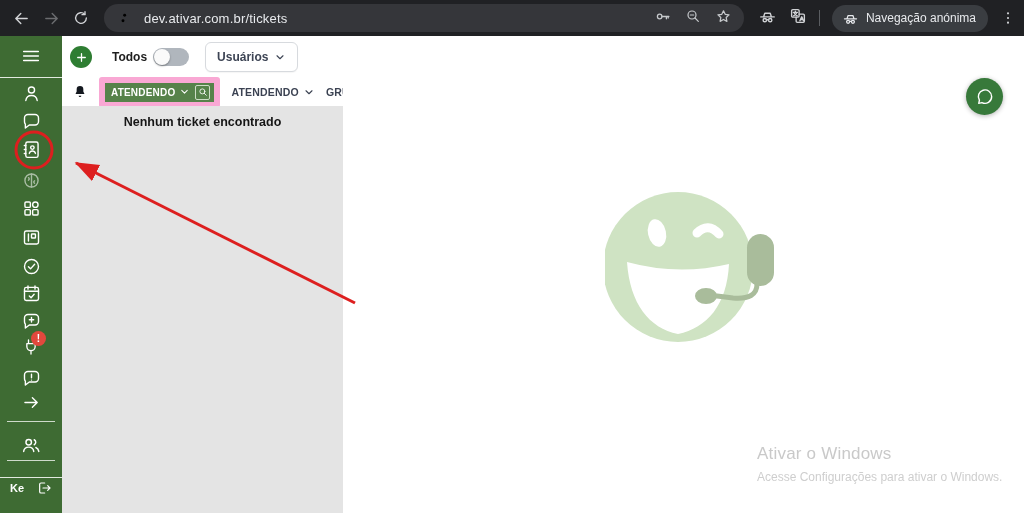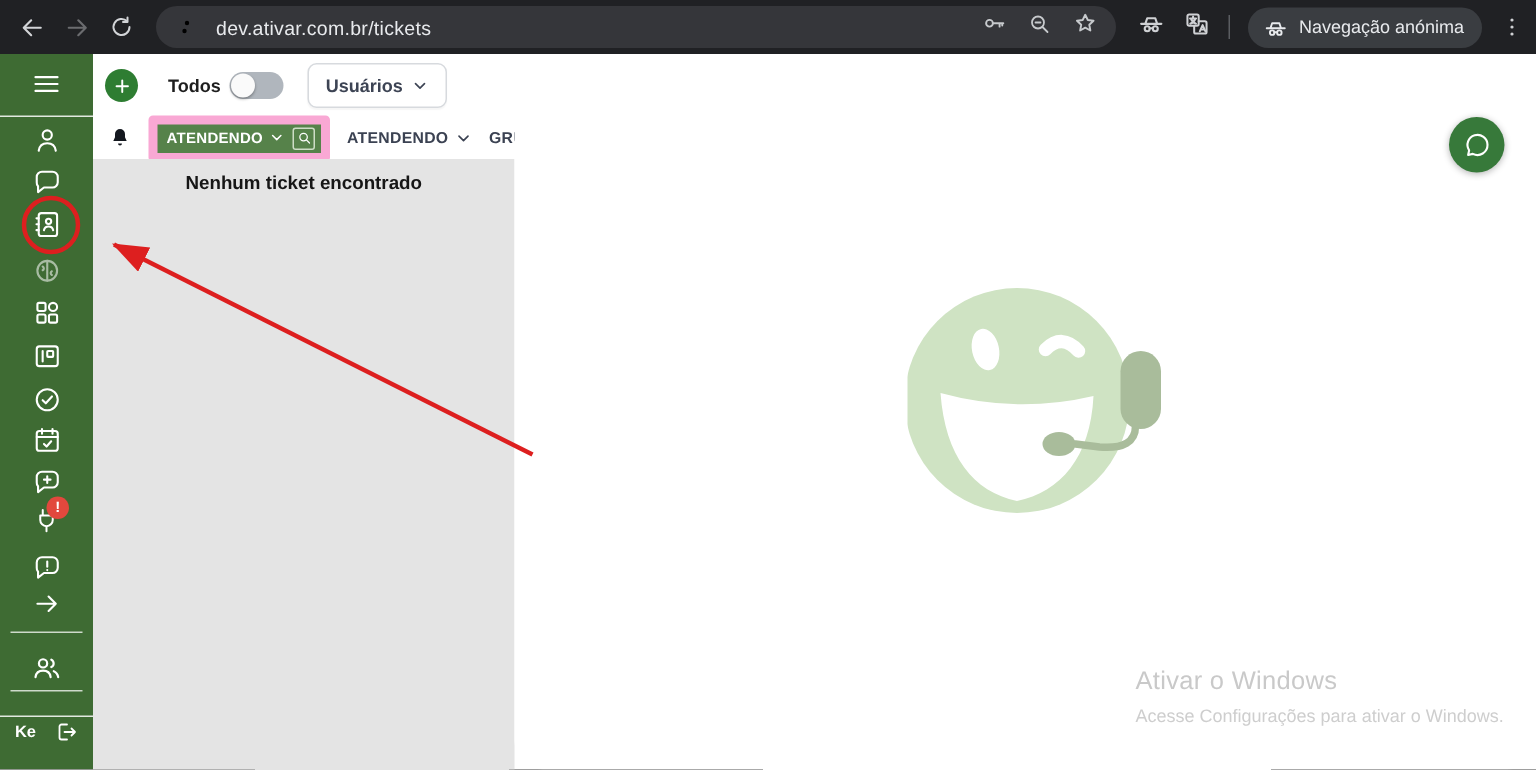--- a/index.html
+++ b/index.html
@@ -89,21 +89,21 @@
   .status-pill { display:flex; align-items:center; gap:4px; background:#56824a; border:6px solid #f9a8d4; border-radius:3px;
                  padding:2px 4px 2px 6px; color:#fff; font-size:10px; font-weight:bold; letter-spacing:.2px; cursor:pointer; }
   .search-box { width:15px; height:15px; border:1px solid #cdddc6; border-radius:2px; display:flex; align-items:center; justify-content:center; }
   .search-box svg { stroke:#fff; stroke-width:2; fill:none; stroke-linecap:round; }
   .status-tab { display:flex; align-items:center; gap:4px; font-size:10.5px; font-weight:bold; color:#3b4252; letter-spacing:.2px; cursor:pointer; }
 
   .list { flex:1; background:#e4e4e4; padding-top:9px; }
   .empty-msg { text-align:center; font-size:12.5px; font-weight:bold; color:#161616; }
 
   
-  .main { position:relative; flex:1; background:#fff;border-radius:19px; }
+  .main { position:relative; flex:1; background:#fff; }
   .fab { position:absolute; top:42px; right:21px; width:37px; height:37px; border-radius:50%;
          background:#37793a; border:none; display:flex; align-items:center; justify-content:center;
          box-shadow:0 1px 5px rgba(0,0,0,.3); cursor:pointer; }
   .fab svg { stroke:#fff; fill:none; stroke-width:1.7; stroke-linecap:round; stroke-linejoin:round; }
   .mascot { position:absolute; left:262px; top:152px; }
   .watermark { position:absolute; left:414px; top:408px; color:#c9c9c9; }
   .wm-title { font-size:17px; letter-spacing:.2px; }
   .wm-sub { font-size:12px; margin-top:6px; color:#cecece; }
 
   

